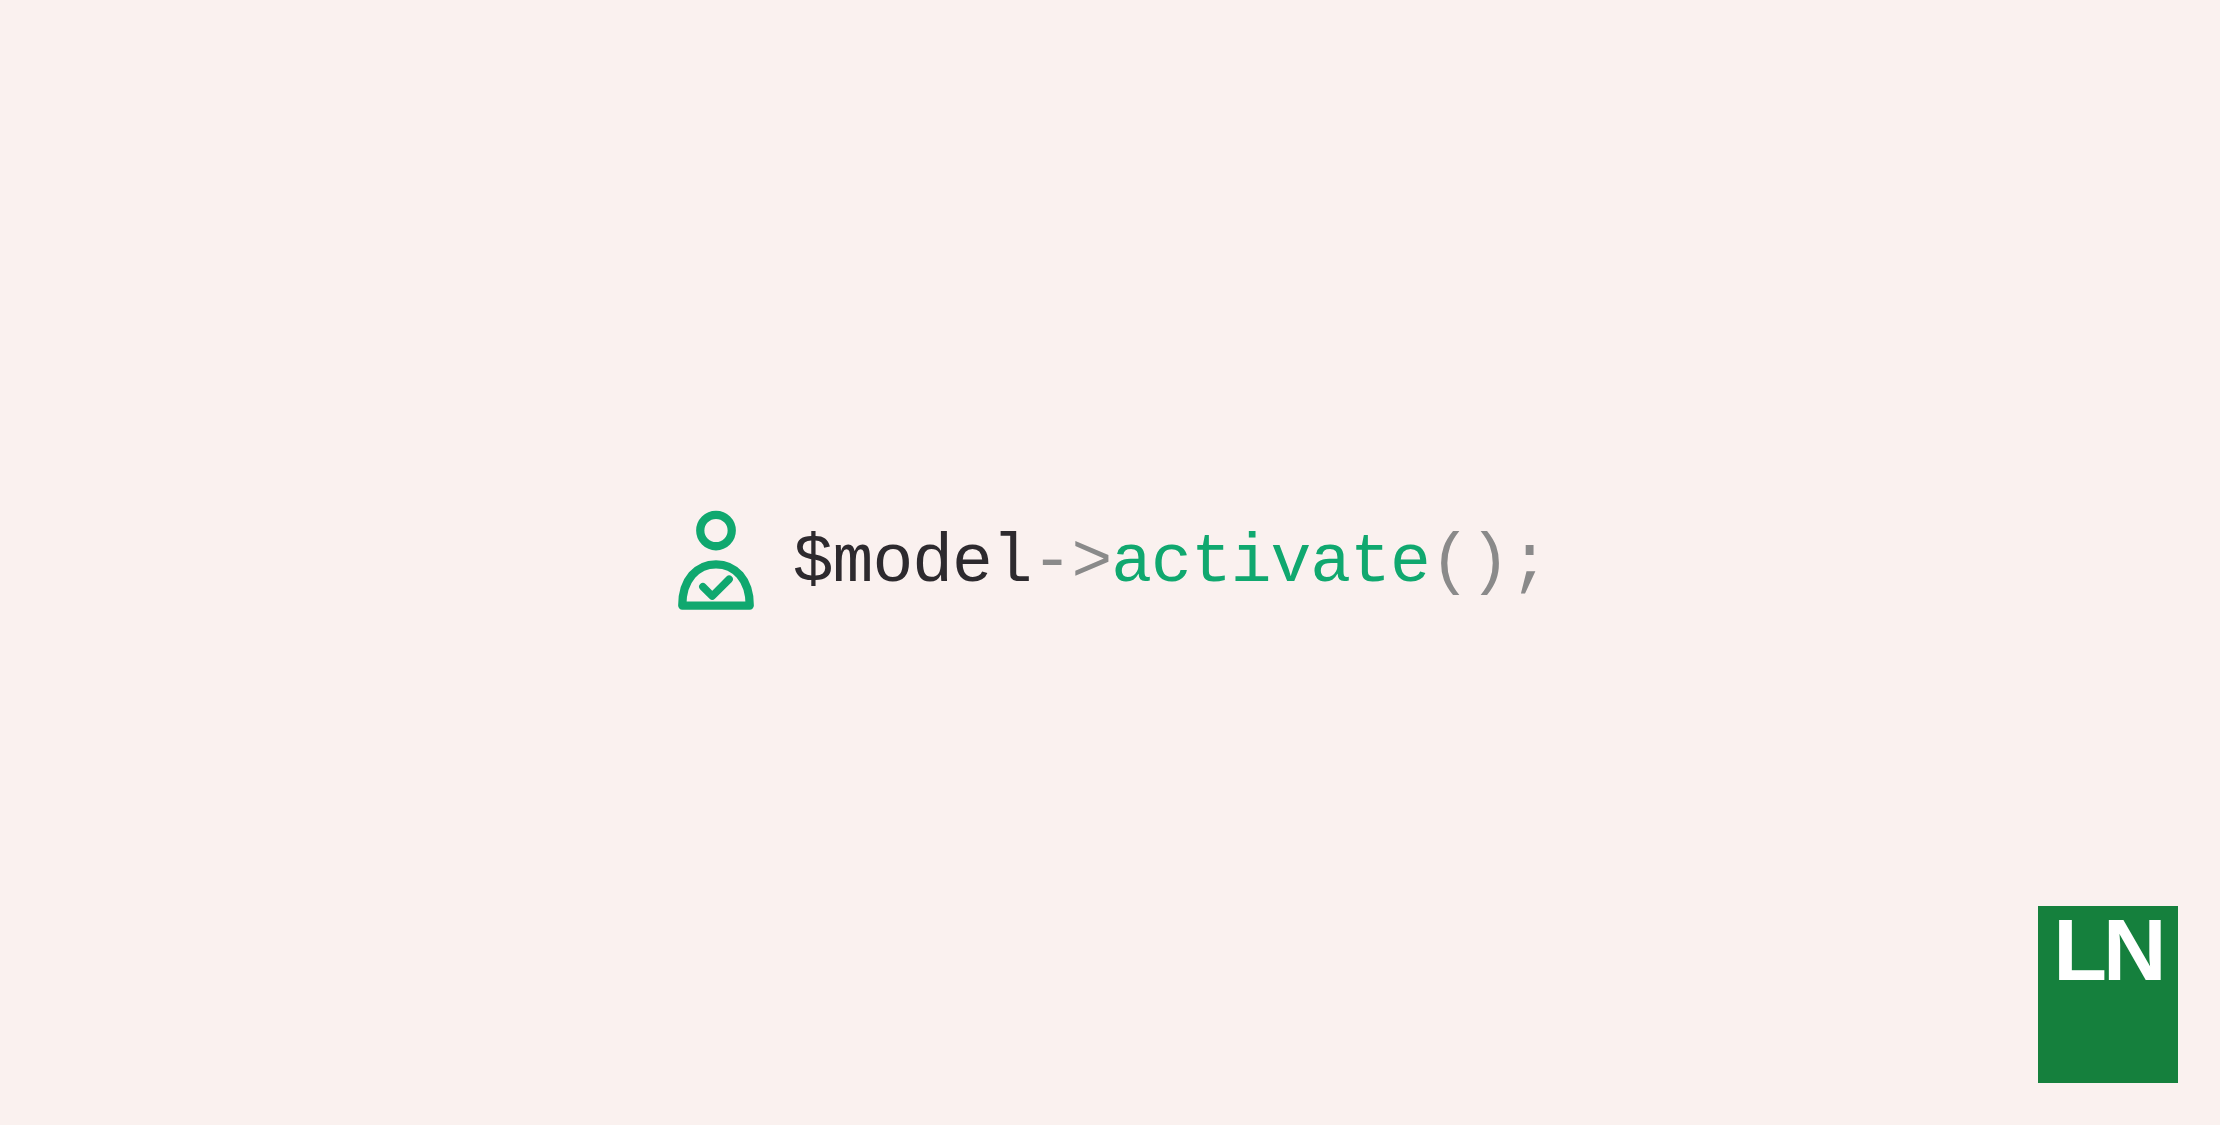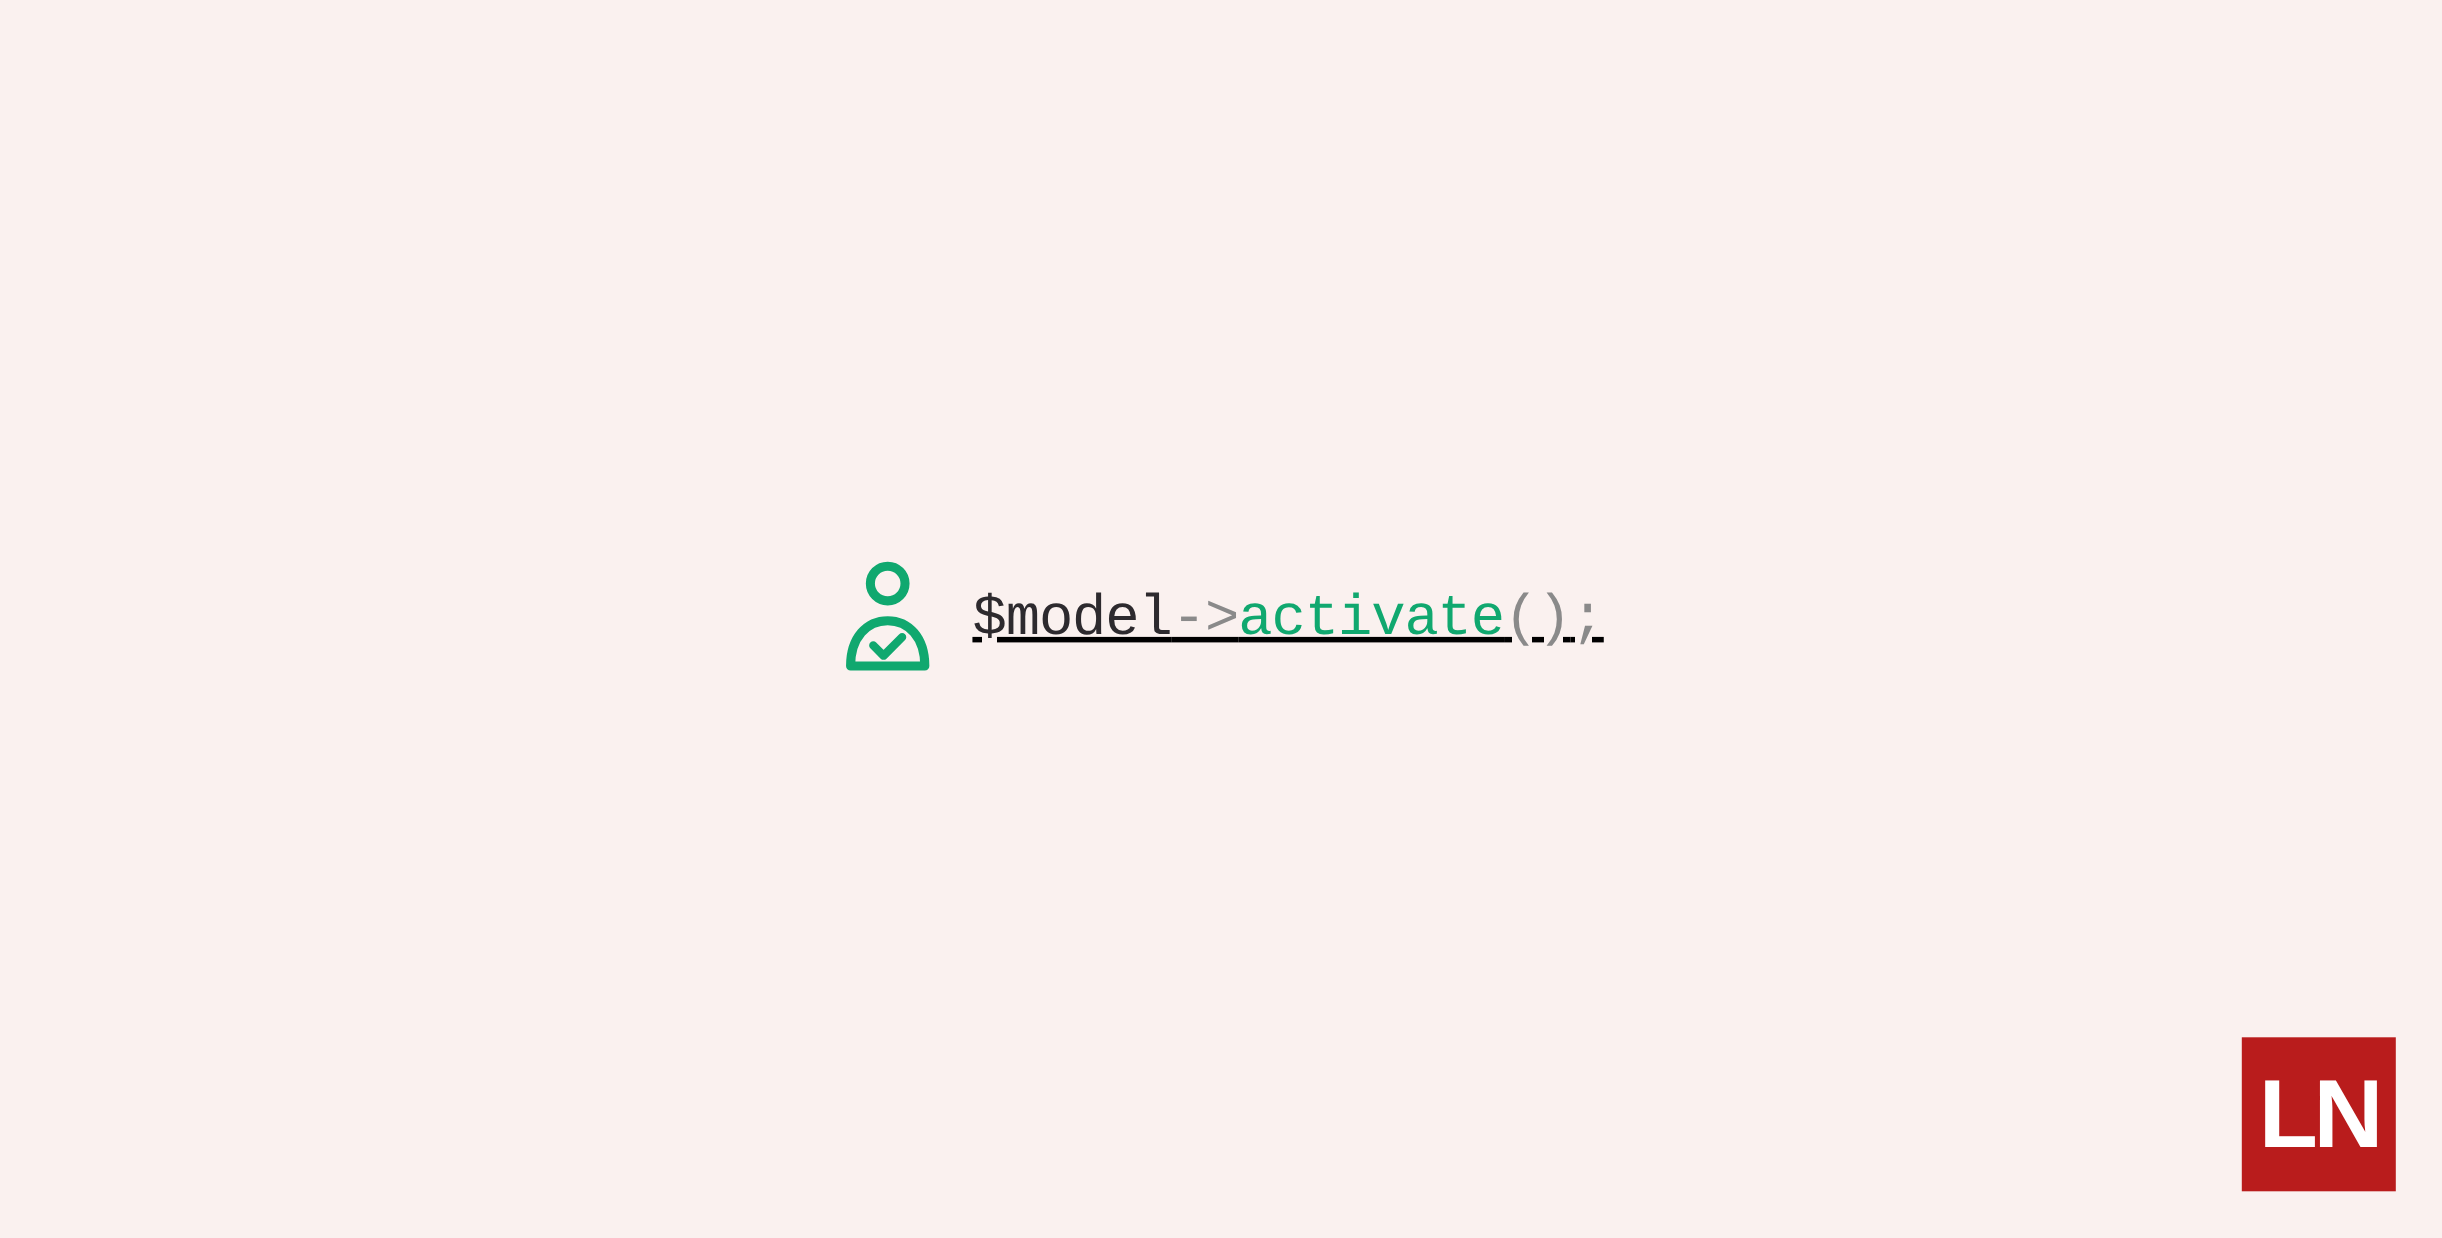--- a/index.html
+++ b/index.html
@@ -21,25 +21,24 @@
       display: flex;
       align-items: center;
       gap: 32px;
     }
     .user-icon {
       width: 90px;
       height: 110px;
       flex-shrink: 0;
     }
     .code-text {
-      font-size: 52px;
+      font-size: 68px;
       font-weight: 400;
       letter-spacing: -1px;
       white-space: nowrap;
-      text-decoration: underline;
     }
     .token-variable {
       color: #2d2a2e;
     }
     .token-arrow {
       color: #8a8a8a;
     }
     .token-method {
       color: #10a86f;
     }
@@ -47,24 +46,23 @@
       color: #8a8a8a;
     }
     .token-semicolon {
       color: #8a8a8a;
     }
     .logo-badge {
       position: absolute;
       bottom: 42px;
       right: 42px;
       width: 140px;
-      height: 140px;
-      background-color: #b91c1c;
+      height: 177px;
+      background-color: #15803d;
       display: flex;
-      align-items: center;
       justify-content: center;
     }
     .logo-text {
       color: #ffffff;
       font-family: 'Arial', sans-serif;
       font-weight: 700;
       font-size: 88px;
       letter-spacing: -4px;
       line-height: 1;
     }

